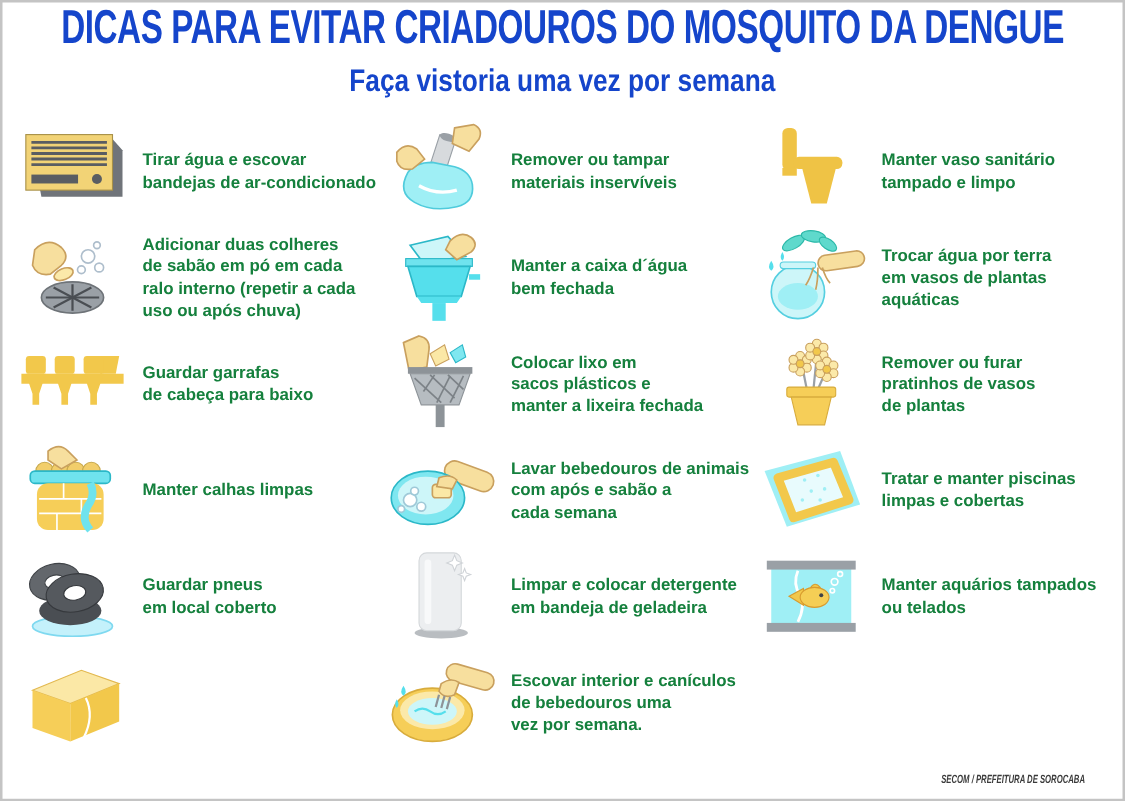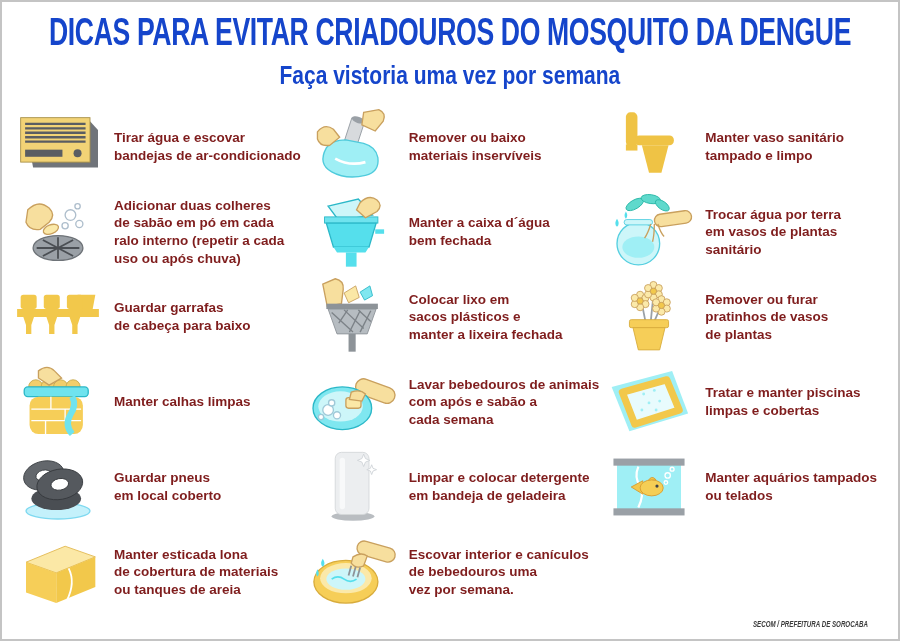--- a/index.html
+++ b/index.html
@@ -1,21 +1,21 @@
 <!DOCTYPE html>
 <html><head>
 <meta charset="utf-8">
 <style>
   * { box-sizing: border-box; margin: 0; padding: 0; }
   body { background: #888; font-family: "Liberation Sans", sans-serif; }
   .page {
     width: 900px; height: 641px; background: #ffffff; position: relative;
     border: 2px solid #c4c4c4; overflow: hidden;
   }
-  header { padding-top: 10px; }
+  header { padding-top: 0; }
   .title-row, .subtitle-row { display: flex; justify-content: center; overflow: visible; }
   h1 {
     color: #1545CB; font-size: 38px; font-weight: bold; white-space: nowrap;
     letter-spacing: -0.5px; transform: scaleX(0.70); transform-origin: center;
     line-height: 1.1;
   }
   .subtitle {
     color: #1545CB; font-size: 25px; font-weight: bold; white-space: nowrap;
     transform: scaleX(0.84); transform-origin: center; margin-top: 7px;
   }
@@ -24,21 +24,21 @@
     grid-template-rows: repeat(6, 85px); grid-auto-flow: column;
     margin-top: 15px; padding: 0 4px 0 6px;
   }
   .tip { display: flex; align-items: center; gap: 6px; }
   .tip-icon {
     width: 100px; min-width: 100px; height: 82px;
     display: flex; align-items: center; justify-content: center;
   }
   .tip-icon svg { width: 90px; height: 80px; }
   .tip-text {
-    color: #7f1d1d; font-size: 13.5px; font-weight: bold;
+    color: #15803d; font-size: 13.5px; font-weight: bold;
     line-height: 1.32; white-space: pre; overflow: visible;
   }
   .credit {
     position: absolute; right: 30px; bottom: 10px; color: #3b3b3b;
     font-size: 9.5px; font-weight: bold; font-style: italic;
     transform: scaleX(0.65); transform-origin: right center; white-space: nowrap;
   }
 </style>
 </head>
 <body>
@@ -166,39 +166,36 @@
 
     <div class="tip">
       <span class="tip-icon">
         <svg viewBox="0 0 100 90">
           <polygon points="14,34 58,16 92,28 48,46" fill="#FBE8A6" stroke="#E2B84F" stroke-width="1"></polygon>
           <polygon points="14,34 48,46 48,80 14,68" fill="#F6CE58"></polygon>
           <polygon points="48,46 92,28 92,62 48,80" fill="#F2C84B"></polygon>
           <path d="M62,41 q8,16 -2,36" stroke="#ffffff" stroke-width="2" fill="none"></path>
         </svg>
       </span>
-      <span class="tip-text">Manter esticada lona
-de cobertura de materiais
-ou tanques de areia</span>
     </div>
 
     <div class="tip">
       <span class="tip-icon">
         <svg viewBox="0 0 100 90">
           <g transform="rotate(18 52 28)">
             <rect x="44" y="14" width="15" height="26" fill="#d7dadd" stroke="#9aa0a6"></rect>
             <ellipse cx="51.5" cy="14" rx="7.5" ry="3.5" fill="#9aa0a6"></ellipse>
           </g>
           <path d="M20,46 q-10,18 6,27 q16,9 38,4 q16,-4 14,-20 q-2,-12 -16,-16 l-20,-4 q-16,0 -22,9 z" fill="#9FEFF5" stroke="#4FCBDC" stroke-width="1.5"></path>
           <path d="M30,58 q16,9 34,4" stroke="#ffffff" stroke-width="3" fill="none"></path>
           <path d="M10,28 q8,-10 18,-3 l7,9 -11,9 q-11,2 -14,-7 z" fill="#F7DF9E" stroke="#C9A05E" stroke-width="1.5"></path>
           <path d="M62,6 l17,-3 q9,4 5,13 l-9,11 -15,-7 z" fill="#F7DF9E" stroke="#C9A05E" stroke-width="1.5"></path>
         </svg>
       </span>
-      <span class="tip-text">Remover ou baixo
+      <span class="tip-text">Remover ou tampar
 materiais inservíveis</span>
     </div>
 
     <div class="tip">
       <span class="tip-icon">
         <svg viewBox="0 0 100 90">
           <polygon points="22,16 56,8 72,26 34,32" fill="#CDF6F9" stroke="#2BB8C8" stroke-width="1.5"></polygon>
           <rect x="18" y="28" width="60" height="7" fill="#6FE3EE" stroke="#2BB8C8"></rect>
           <polygon points="20,35 76,35 68,62 28,62" fill="#55DFEC" stroke="#2BB8C8" stroke-width="1.5"></polygon>
           <polygon points="28,62 68,62 64,68 32,68" fill="#55DFEC"></polygon>
@@ -325,21 +322,21 @@
             <path d="M52,36 q-3,10 -7,16"></path>
               <path d="M56,36 q0,12 -2,20"></path>
               <path d="M60,36 q3,10 7,14"></path>
           </g>
           <path d="M14,30 q4,6 0,9 q-4,-3 0,-9" fill="#55DFEC"></path>
           <path d="M24,22 q3,5 0,8 q-3,-3 0,-8" fill="#55DFEC"></path>
         </svg>
       </span>
       <span class="tip-text">Trocar água por terra
 em vasos de plantas
-sanitário</span>
+aquáticas</span>
     </div>
 
     <div class="tip">
       <span class="tip-icon">
         <svg viewBox="0 0 100 90">
           <defs>
             <g id="daisy">
               <g fill="#FBE9A9" stroke="#C9A05E">
                 <circle cx="0" cy="-7" r="4"></circle>
                   <circle cx="6" cy="-3.5" r="4"></circle>

